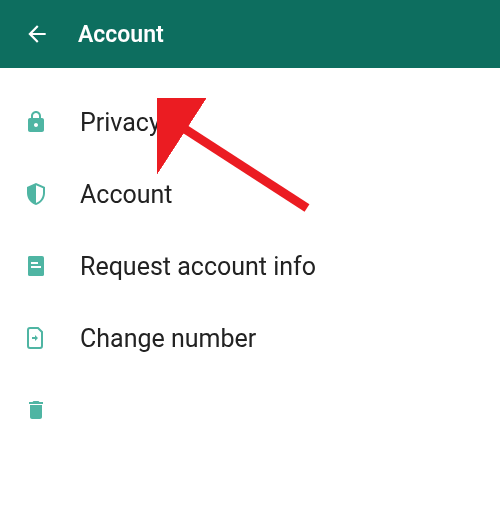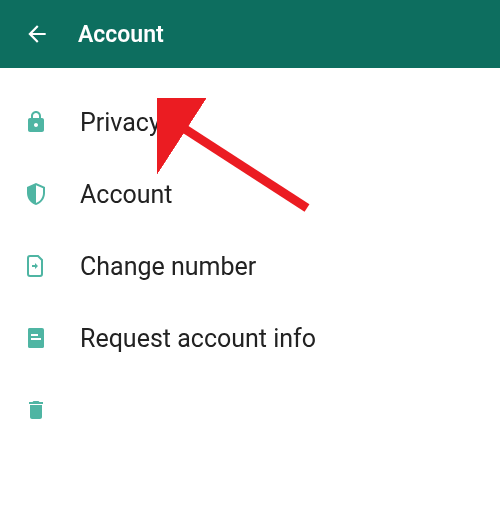--- a/index.html
+++ b/index.html
@@ -94,37 +94,37 @@
         <path d="M12 1L3 5v6c0 5.55 3.84 10.74 9 12 5.16-1.26 9-6.45 9-12V5l-9-4zm0 2.18l7 3.12v4.7c0 4.52-2.98 8.69-7 9.93V3.18z"></path>
       </svg>
     </div>
     <div class="list-label">Account</div>
   </div>
 
 
   <div class="list-item">
     <div class="list-icon">
       <svg width="24" height="24" viewBox="0 0 24 24" fill="currentColor">
-        <path d="M6 2h8l4 4v14a2 2 0 0 1-2 2H6a2 2 0 0 1-2-2V4a2 2 0 0 1 2-2z" fill="none" stroke="currentColor" stroke-width="2"></path>
-        <path d="M14 12l-3-3v2H8v2h3v2l3-3z"></path>
-      </svg>
-    </div>
-    <div class="list-label">Change number</div>
-  </div>
-
-  <div class="list-item">
-    <div class="list-icon">
-      <svg width="24" height="24" viewBox="0 0 24 24" fill="currentColor">
         <path d="M14 2H6c-1.1 0-2 .9-2 2v16c0 1.1.9 2 2 2h12c1.1 0 2-.9 2-2V8l-6-6zM6 20V4h7v5h5v11H6z" fill="currentColor"></path>
         <rect x="4" y="2" width="16" height="20" rx="2" fill="currentColor"></rect>
         <rect x="7" y="8" width="7" height="2" fill="#ffffff"></rect>
         <rect x="7" y="12" width="10" height="2" fill="#ffffff"></rect>
       </svg>
     </div>
     <div class="list-label">Request account info</div>
+  </div>
+
+  <div class="list-item">
+    <div class="list-icon">
+      <svg width="24" height="24" viewBox="0 0 24 24" fill="currentColor">
+        <path d="M6 2h8l4 4v14a2 2 0 0 1-2 2H6a2 2 0 0 1-2-2V4a2 2 0 0 1 2-2z" fill="none" stroke="currentColor" stroke-width="2"></path>
+        <path d="M14 12l-3-3v2H8v2h3v2l3-3z"></path>
+      </svg>
+    </div>
+    <div class="list-label">Change number</div>
   </div>
 
   <div class="list-item">
     <div class="list-icon">
       <svg width="24" height="24" viewBox="0 0 24 24" fill="currentColor">
         <path d="M6 19c0 1.1.9 2 2 2h8c1.1 0 2-.9 2-2V7H6v12zM19 4h-3.5l-1-1h-5l-1 1H5v2h14V4z"></path>
       </svg>
     </div>
   </div>
 

